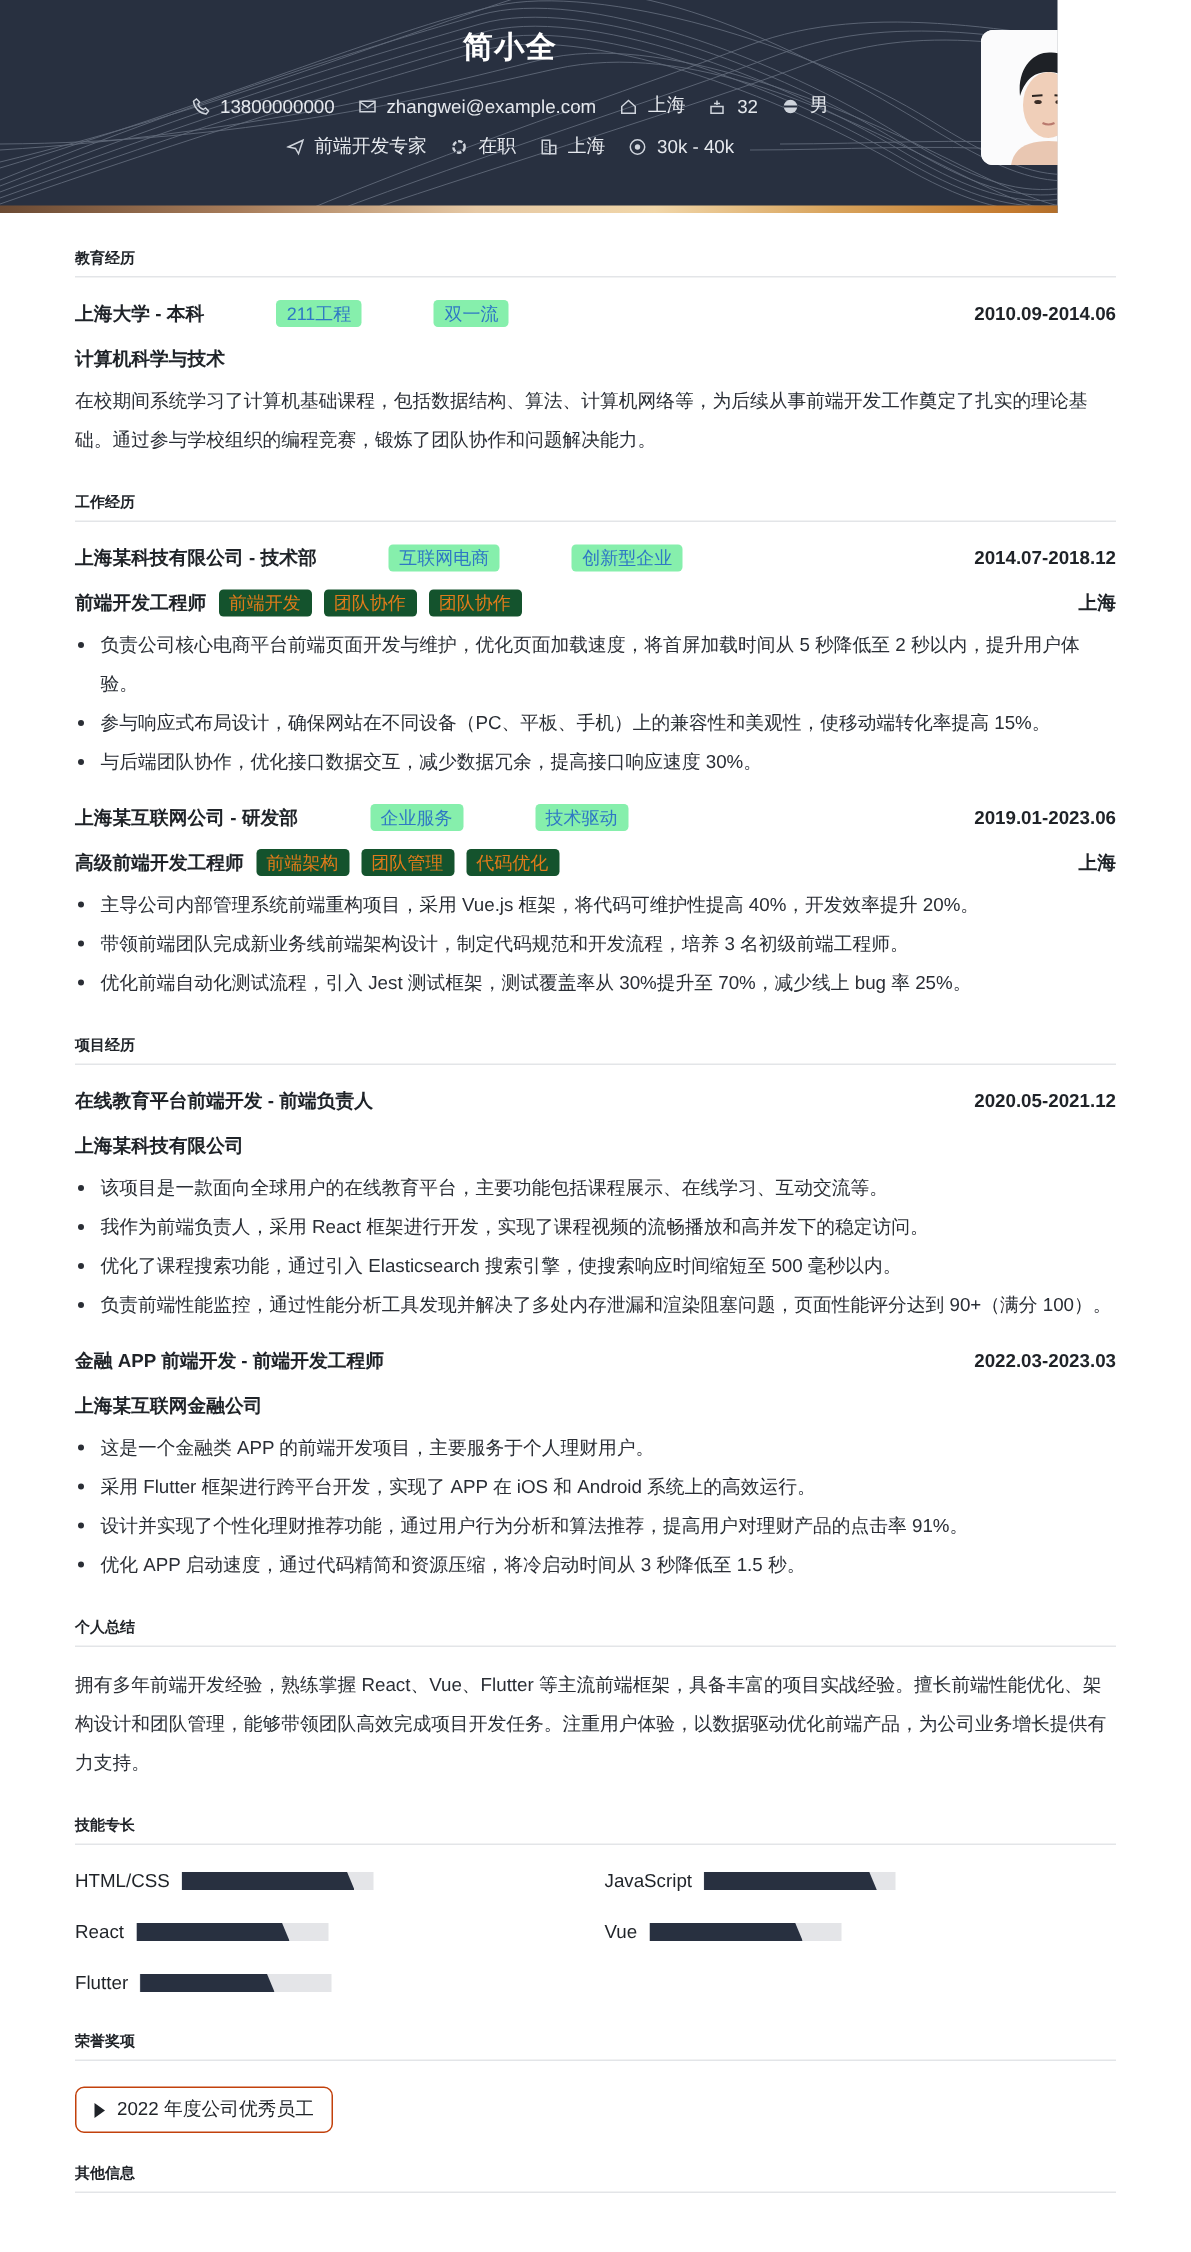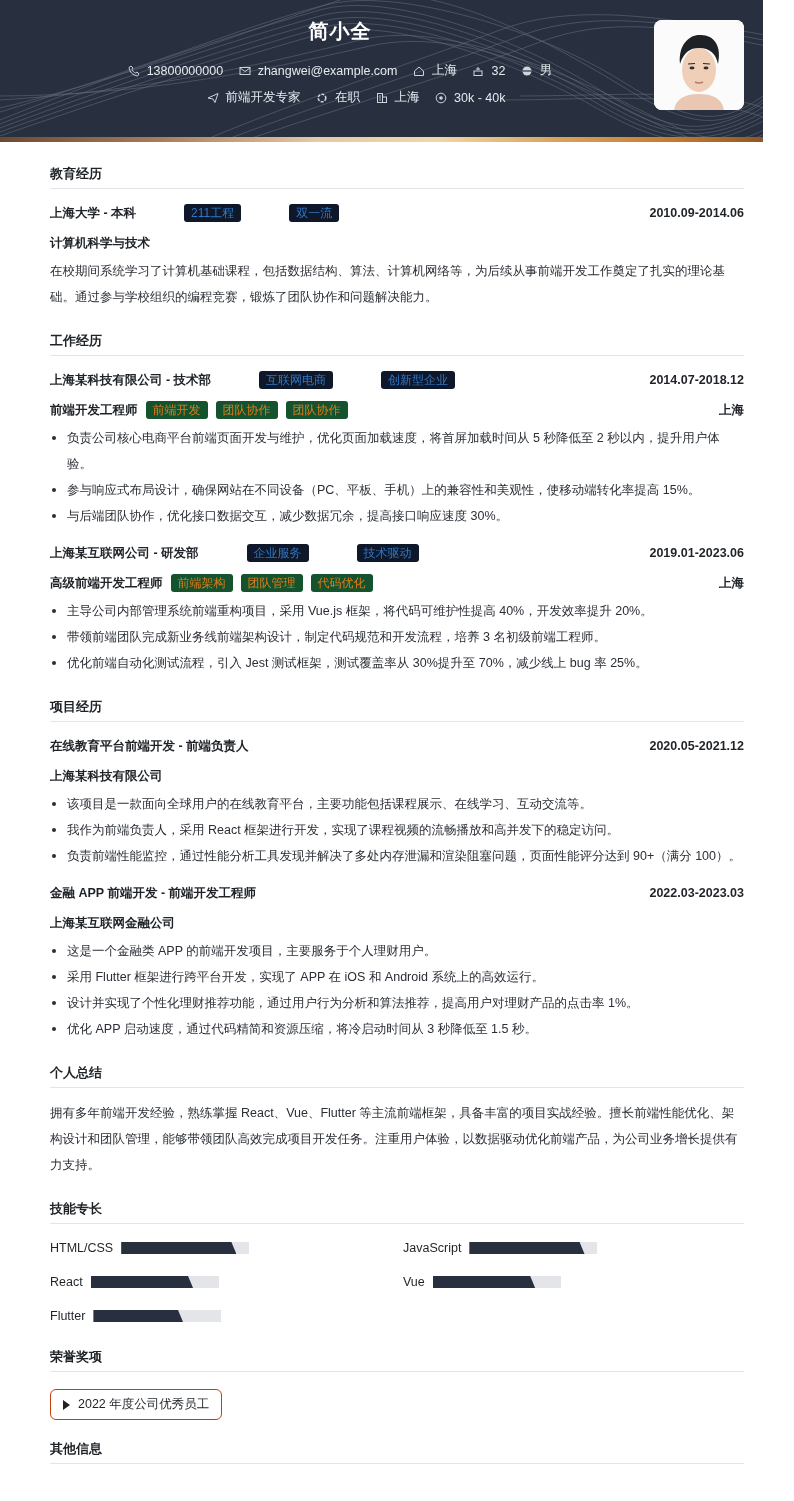--- a/index.html
+++ b/index.html
@@ -1,44 +1,44 @@
 <!DOCTYPE html>
 <html><head>
 <meta charset="utf-8">
 <style>
   * { box-sizing: border-box; margin: 0; padding: 0; }
   html, body { width: 794px; background: #ffffff; }
   body { font-family: "Liberation Sans", "DejaVu Sans", sans-serif; color: #1f2328; font-size: 12px; }
 
   
-  .header { position: relative; width: 763px; height: 142px; background: #283040; overflow: hidden; }
+  .header { position: relative; width: 705px; height: 142px; background: #283040; overflow: hidden; }
   .header-waves { position: absolute; left: 0; top: 0; width: 794px; height: 142px; }
   .accent-stripe { position: absolute; left: 0; bottom: 0; width: 794px; height: 5px;
     background: linear-gradient(90deg, #6b4a33 0%, #a77c5a 20%, #e6c9a5 40%, #f1d6a8 55%, #d8a35c 70%, #c47a2e 85%, #7a4c22 100%); }
   .name { position: absolute; left: 0; width: 680px; top: 18px; text-align: center; color: #ffffff; font-size: 20px; font-weight: bold; letter-spacing: 1px; }
   .info-row { position: absolute; left: 0; width: 680px; text-align: center; color: #e6e9ee; font-size: 12.5px; white-space: nowrap; }
   .info-row.r1 { top: 62px; }
-  .info-row.r2 { top: 89px; margin-left: 16px; }
+  .info-row.r2 { top: 89px; }
   .info-item { display: inline-flex; align-items: center; margin: 0 6px; }
   .info-item .ic { width: 12px; height: 12px; margin-right: 7px; display: inline-block; }
   .avatar { position: absolute; left: 654px; top: 20px; width: 90px; height: 90px; background: #ffffff; border-radius: 8px; overflow: hidden; }
 
   
   .main { padding: 0 50px; }
   .section { margin-top: 22px; }
   .section:first-child { margin-top: 23px; }
-  .section-title { font-size: 13px; font-weight: bold; color: #1f2328; padding-bottom: 5px; border-bottom: 1px solid #e3e5e8; }
+  .section-title { font-size: 10px; font-weight: bold; color: #1f2328; padding-bottom: 5px; border-bottom: 1px solid #e3e5e8; }
   .row { display: flex; justify-content: space-between; align-items: center; height: 20px; }
   .entry { margin-top: 14px; }
   .entry .row + .row { margin-top: 10px; }
   .title-left { display: flex; align-items: center; font-weight: bold; font-size: 12.5px; }
   .date { font-weight: bold; font-size: 12.5px; }
   .loc { font-weight: bold; font-size: 12.5px; }
   .tag { display: inline-block; font-size: 12px; font-weight: normal; padding: 1px 7px; border-radius: 3px; margin-left: 8px; line-height: 16px; }
-  .tag.blue { background: #0f172a; color: #2f78c4; margin-left: 48px; }
+  .tag.blue { background: #86efac; color: #2f78c4; margin-left: 48px; }
   .tag.orange { background: #14532d; color: #e07b1a; }
   .para { font-size: 12.5px; line-height: 26px; color: #2a2e35; margin-top: 5px; }
   ul.bullets { list-style: none; margin-top: 5px; }
   ul.bullets li { position: relative; padding-left: 17px; font-size: 12.5px; line-height: 26px; color: #2a2e35; }
   ul.bullets li::before { content: ""; position: absolute; left: 2px; top: 11px; width: 4px; height: 4px; border-radius: 50%; background: #2a2e35; }
   .subhead { font-weight: bold; font-size: 12.5px; height: 20px; display: flex; align-items: center; text-align: right; }
 
   
   .skills { display: grid; grid-template-columns: 353px 341px; row-gap: 14px; margin-top: 14px; }
   .skill { display: flex; align-items: center; height: 20px; font-size: 12.5px; }
@@ -242,38 +242,39 @@
             <span>在线教育平台前端开发 - 前端负责人</span>
           </div>
         <div class="date">2020.05-2021.12</div>
       </div>
       <div class="row">
           <div class="subhead">上海某科技有限公司</div>
         </div>
       <ul class="bullets">
         <li>该项目是一款面向全球用户的在线教育平台，主要功能包括课程展示、在线学习、互动交流等。</li>
         <li>我作为前端负责人，采用 React 框架进行开发，实现了课程视频的流畅播放和高并发下的稳定访问。</li>
+        <li>优化了课程搜索功能，通过引入 Elasticsearch 搜索引擎，使搜索响应时间缩短至 500 毫秒以内。</li>
         <li>负责前端性能监控，通过性能分析工具发现并解决了多处内存泄漏和渲染阻塞问题，页面性能评分达到 90+（满分 100）。</li>
       </ul>
     </div>
 
     <div class="entry">
       <div class="row">
         <div class="title-left">
             <span>金融 APP 前端开发 - 前端开发工程师</span>
           </div>
         <div class="date">2022.03-2023.03</div>
       </div>
       <div class="row">
           <div class="subhead">上海某互联网金融公司</div>
         </div>
       <ul class="bullets">
         <li>这是一个金融类 APP 的前端开发项目，主要服务于个人理财用户。</li>
         <li>采用 Flutter 框架进行跨平台开发，实现了 APP 在 iOS 和 Android 系统上的高效运行。</li>
-        <li>设计并实现了个性化理财推荐功能，通过用户行为分析和算法推荐，提高用户对理财产品的点击率 1%。</li>
+        <li>设计并实现了个性化理财推荐功能，通过用户行为分析和算法推荐，提高用户对理财产品的点击率 91%。</li>
         <li>优化 APP 启动速度，通过代码精简和资源压缩，将冷启动时间从 3 秒降低至 1.5 秒。</li>
       </ul>
     </div>
   </div>
 
   <div class="section">
     <div class="section-title">个人总结</div>
     <div class="para" style="margin-top:12px;">拥有多年前端开发经验，熟练掌握 React、Vue、Flutter 等主流前端框架，具备丰富的项目实战经验。擅长前端性能优化、架构设计和团队管理，能够带领团队高效完成项目开发任务。注重用户体验，以数据驱动优化前端产品，为公司业务增长提供有力支持。</div>
   </div>
 

